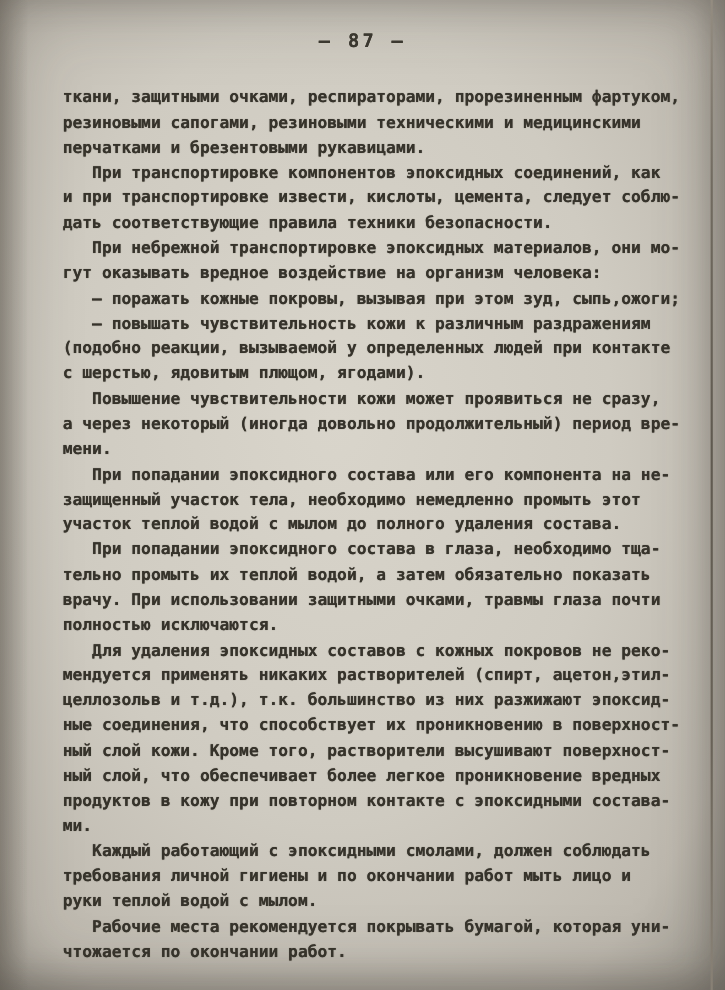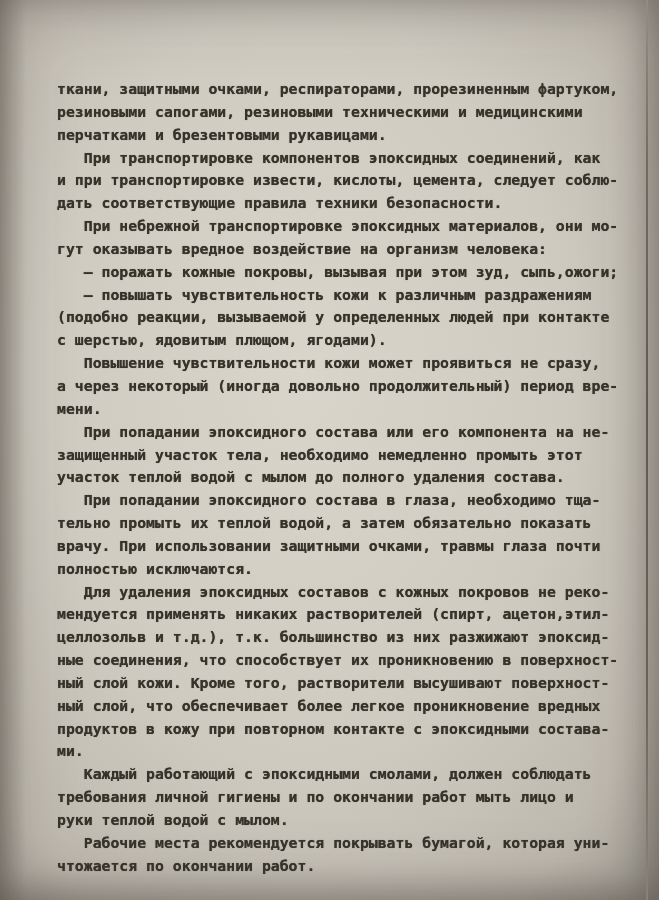--- a/index.html
+++ b/index.html
@@ -66,15 +66,16 @@
     height: 22.85px;
   }
 </style>
 </head>
 <body>
 
 <div class="paper">
   <div class="edge-shadow-left"></div>
   <div class="edge-line"></div>
 
+  <div class="page-number">— 87 —</div>
 
   <div class="text-block"><div>ткани, защитными очками, респираторами, прорезиненным фартуком,</div><div>резиновыми сапогами, резиновыми техническими и медицинскими</div><div>перчатками и брезентовыми рукавицами.</div><div>   При транспортировке компонентов эпоксидных соединений, как</div><div>и при транспортировке извести, кислоты, цемента, следует соблю-</div><div>дать соответствующие правила техники безопасности.</div><div>   При небрежной транспортировке эпоксидных материалов, они мо-</div><div>гут оказывать вредное воздействие на организм человека:</div><div>   – поражать кожные покровы, вызывая при этом зуд, сыпь,ожоги;</div><div>   – повышать чувствительность кожи к различным раздражениям</div><div>(подобно реакции, вызываемой у определенных людей при контакте</div><div>с шерстью, ядовитым плющом, ягодами).</div><div>   Повышение чувствительности кожи может проявиться не сразу,</div><div>а через некоторый (иногда довольно продолжительный) период вре-</div><div>мени.</div><div>   При попадании эпоксидного состава или его компонента на не-</div><div>защищенный участок тела, необходимо немедленно промыть этот</div><div>участок теплой водой с мылом до полного удаления состава.</div><div>   При попадании эпоксидного состава в глаза, необходимо тща-</div><div>тельно промыть их теплой водой, а затем обязательно показать</div><div>врачу. При использовании защитными очками, травмы глаза почти</div><div>полностью исключаются.</div><div>   Для удаления эпоксидных составов с кожных покровов не реко-</div><div>мендуется применять никаких растворителей (спирт, ацетон,этил-</div><div>целлозольв и т.д.), т.к. большинство из них разжижают эпоксид-</div><div>ные соединения, что способствует их проникновению в поверхност-</div><div>ный слой кожи. Кроме того, растворители высушивают поверхност-</div><div>ный слой, что обеспечивает более легкое проникновение вредных</div><div>продуктов в кожу при повторном контакте с эпоксидными состава-</div><div>ми.</div><div>   Каждый работающий с эпоксидными смолами, должен соблюдать</div><div>требования личной гигиены и по окончании работ мыть лицо и</div><div>руки теплой водой с мылом.</div><div>   Рабочие места рекомендуется покрывать бумагой, которая уни-</div><div>чтожается по окончании работ.</div></div>
 </div>
 
 </body></html>

